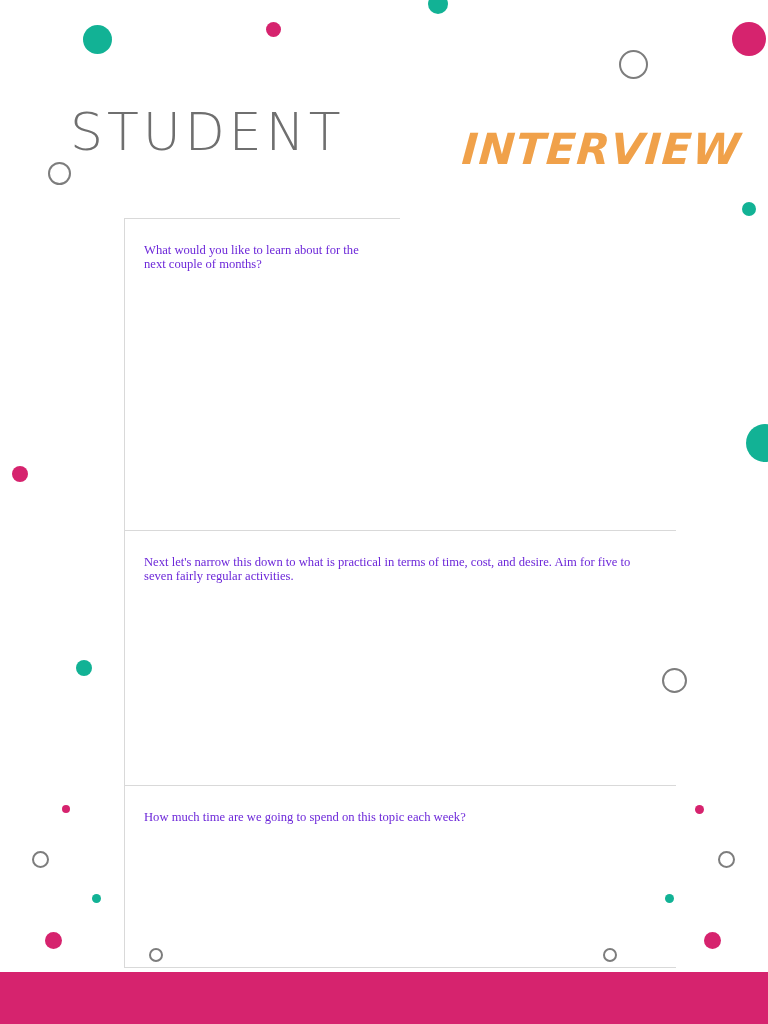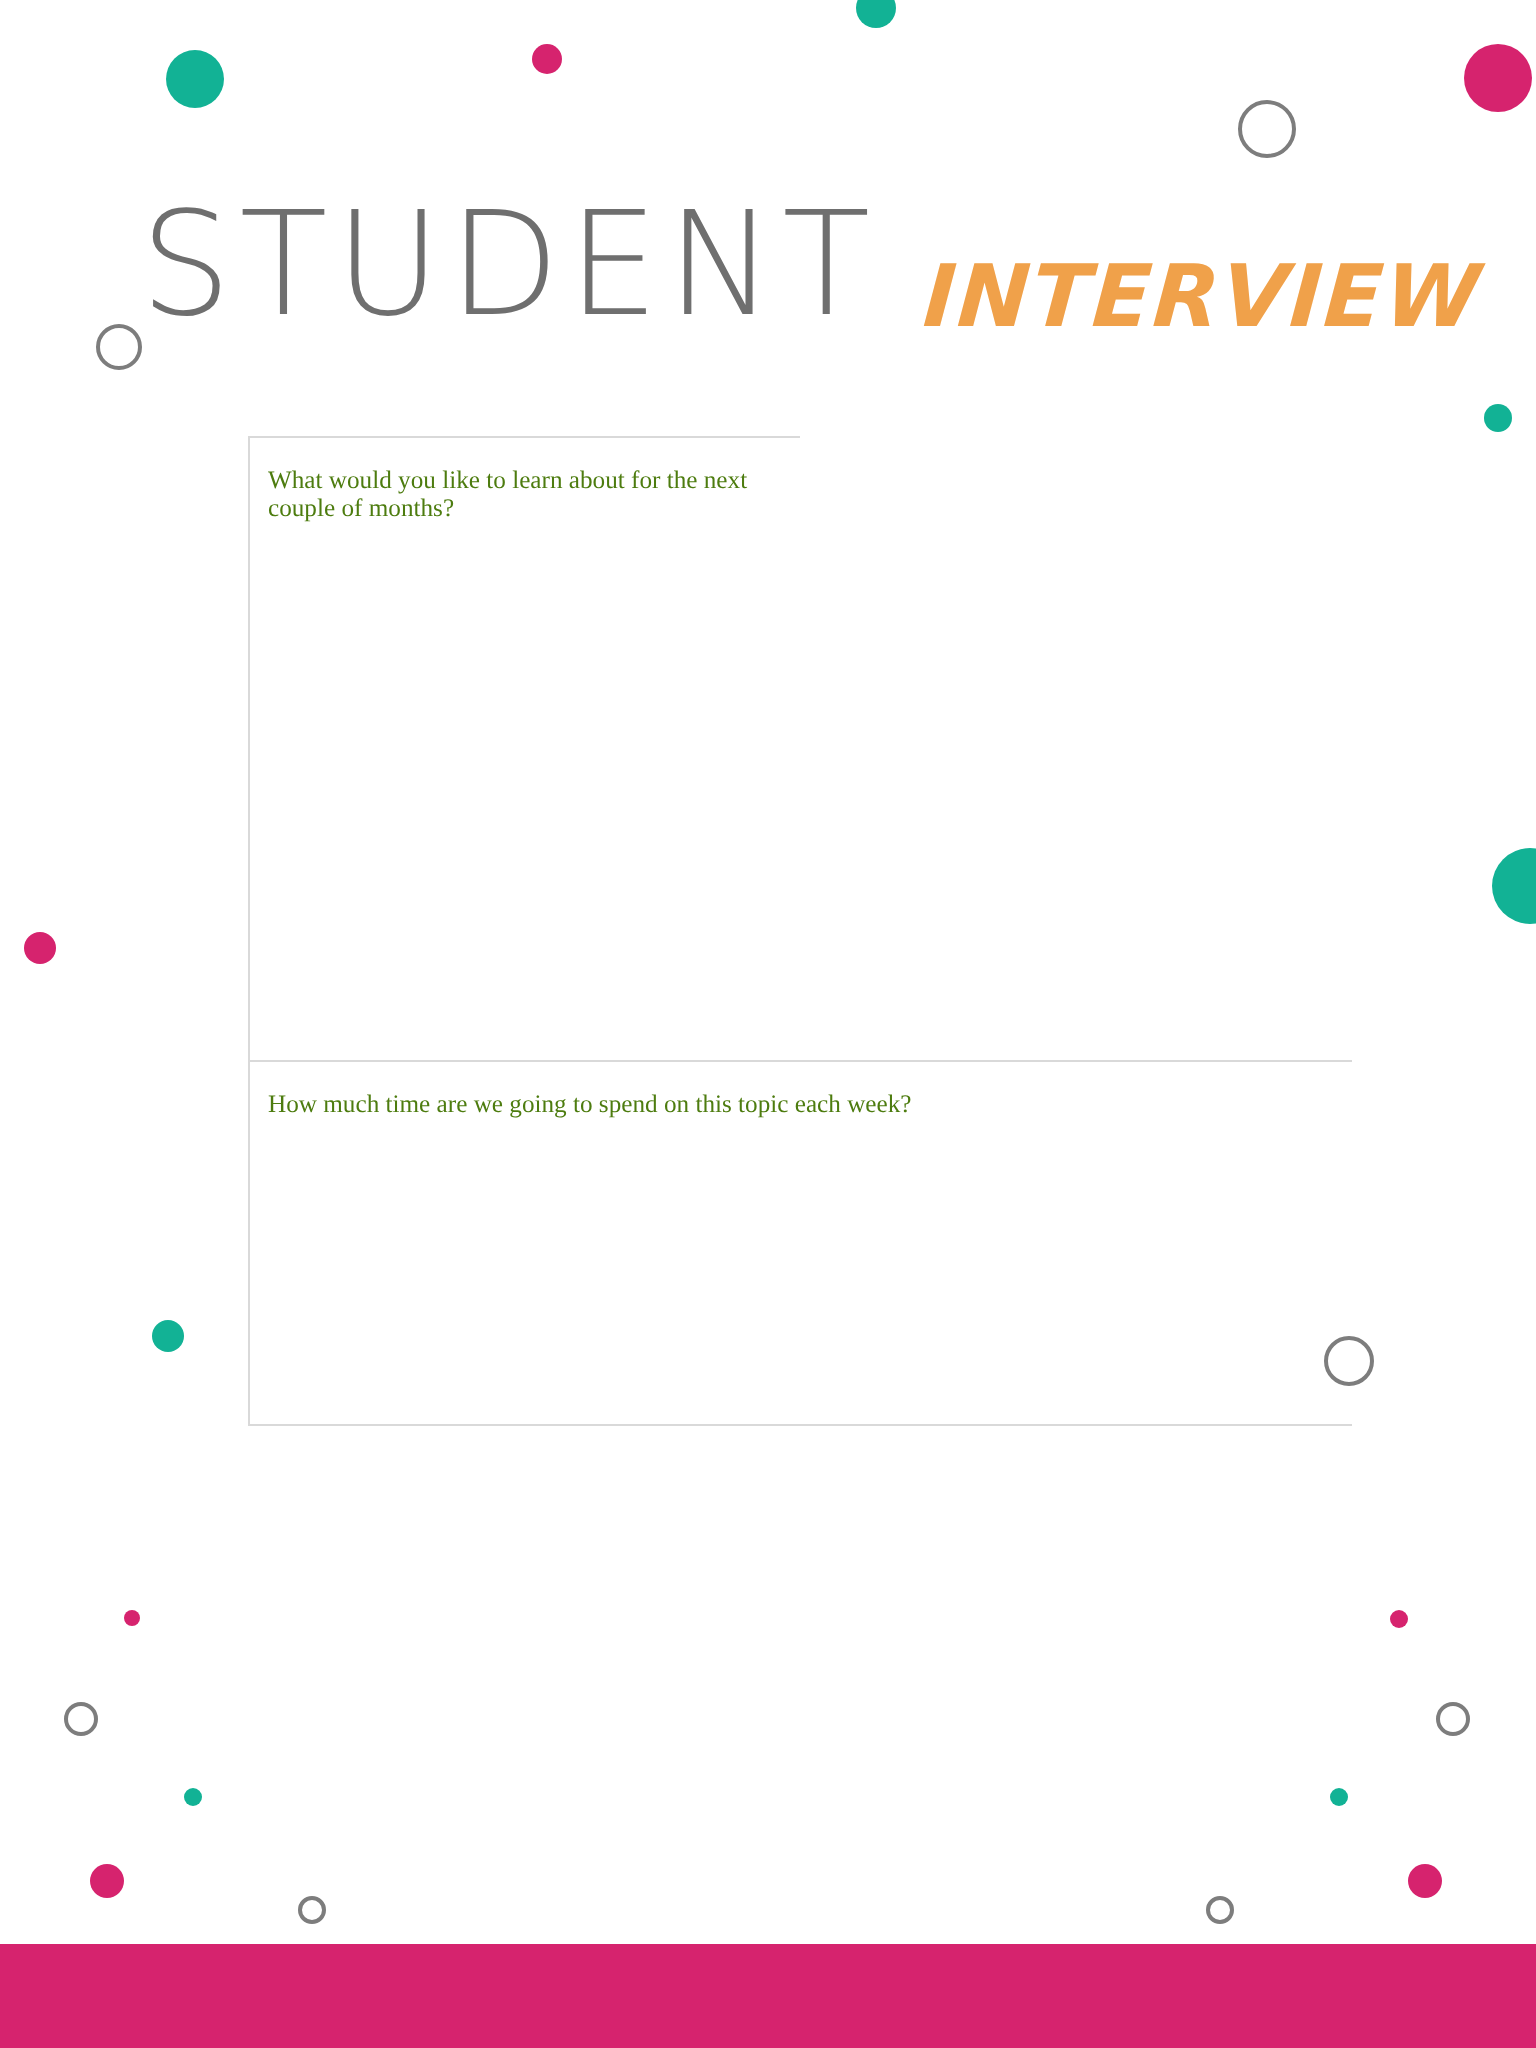--- a/index.html
+++ b/index.html
@@ -45,21 +45,21 @@
     top: 92px;
     width: 640px;
     height: 92px;
   }
   .title-main {
     position: absolute;
     left: 0;
     top: 0;
     font-family: "DejaVu Sans", sans-serif;
     font-weight: 300;
-    font-size: 72px;
+    font-size: 52px;
     letter-spacing: 4px;
     color: #6f6f6f;
     line-height: 80px;
     white-space: nowrap;
   }
   .title-accent {
     position: absolute;
     left: 392px;
     top: 34px;
     font-family: "DejaVu Sans", sans-serif;
@@ -98,22 +98,22 @@
     width: 552px;
   }
   .cell-q1, .cell-q2 { height: 312px; }
   .cell-q3 { height: 255px; }
   .cell-q4 { height: 183px; border-bottom: 1px solid #d9d9d9; }
 
   .prompt {
     font-family: "Liberation Serif", serif;
     font-size: 12.6px;
     line-height: 14px;
-    color: #4d7c0f;
-    margin: 6px;
+    color: #6d28d9;
+    margin: 16px;
   }
 
   
   .footer-band {
     position: absolute;
     left: 0;
     bottom: 0;
     width: 768px;
     height: 52px;
     background: #d6236e;
@@ -154,20 +154,25 @@
   </div>
 
   <div class="content">
 
     <div class="row">
       <div class="cell cell-half cell-q1">
         <p class="prompt">What would you like to learn about for the next couple of months?</p>
       </div>
     </div>
 
+    <div class="row">
+      <div class="cell cell-full cell-q3">
+        <p class="prompt">Next let's narrow this down to what is practical in terms of time, cost, and desire. Aim for five to seven fairly regular activities.</p>
+      </div>
+    </div>
 
     <div class="row">
       <div class="cell cell-full cell-q4">
         <p class="prompt">How much time are we going to spend on this topic each week?</p>
       </div>
     </div>
 
   </div>
 
   <div class="footer-band"></div>

